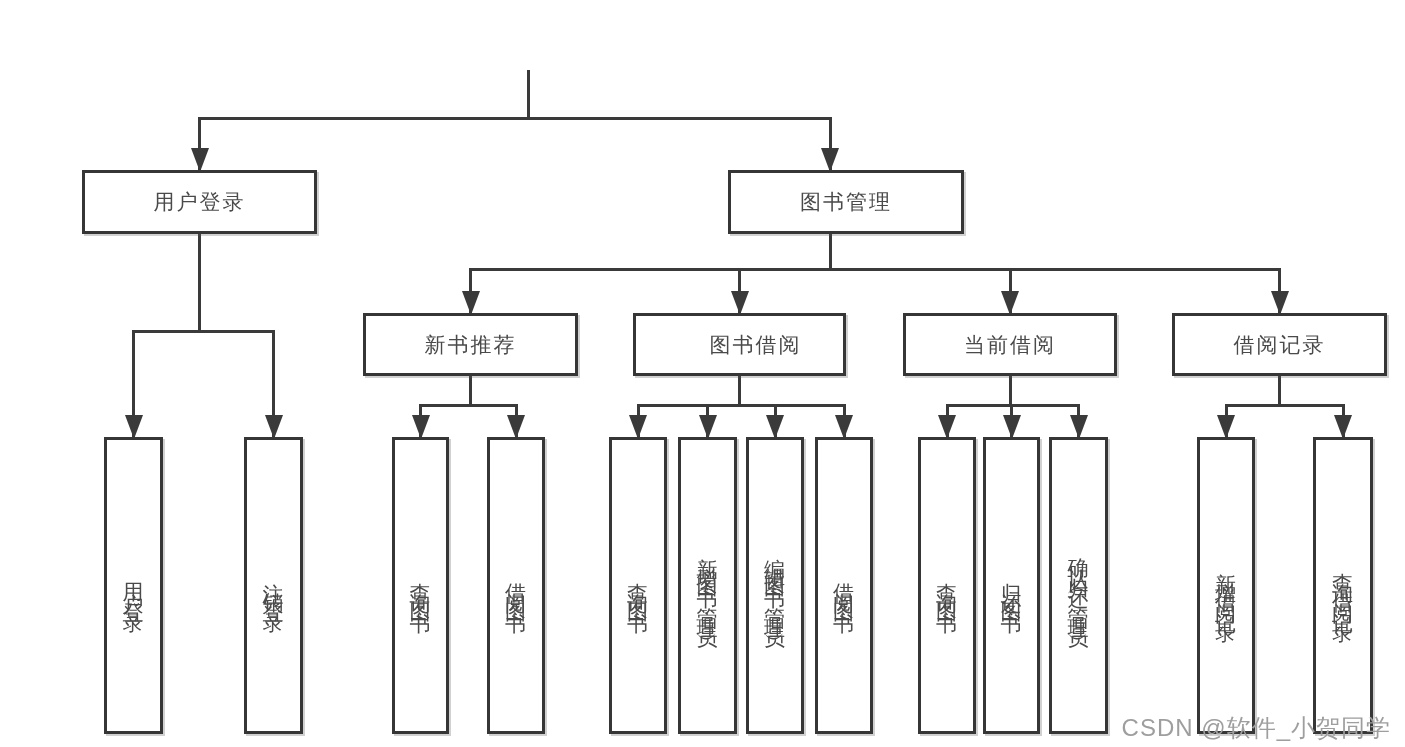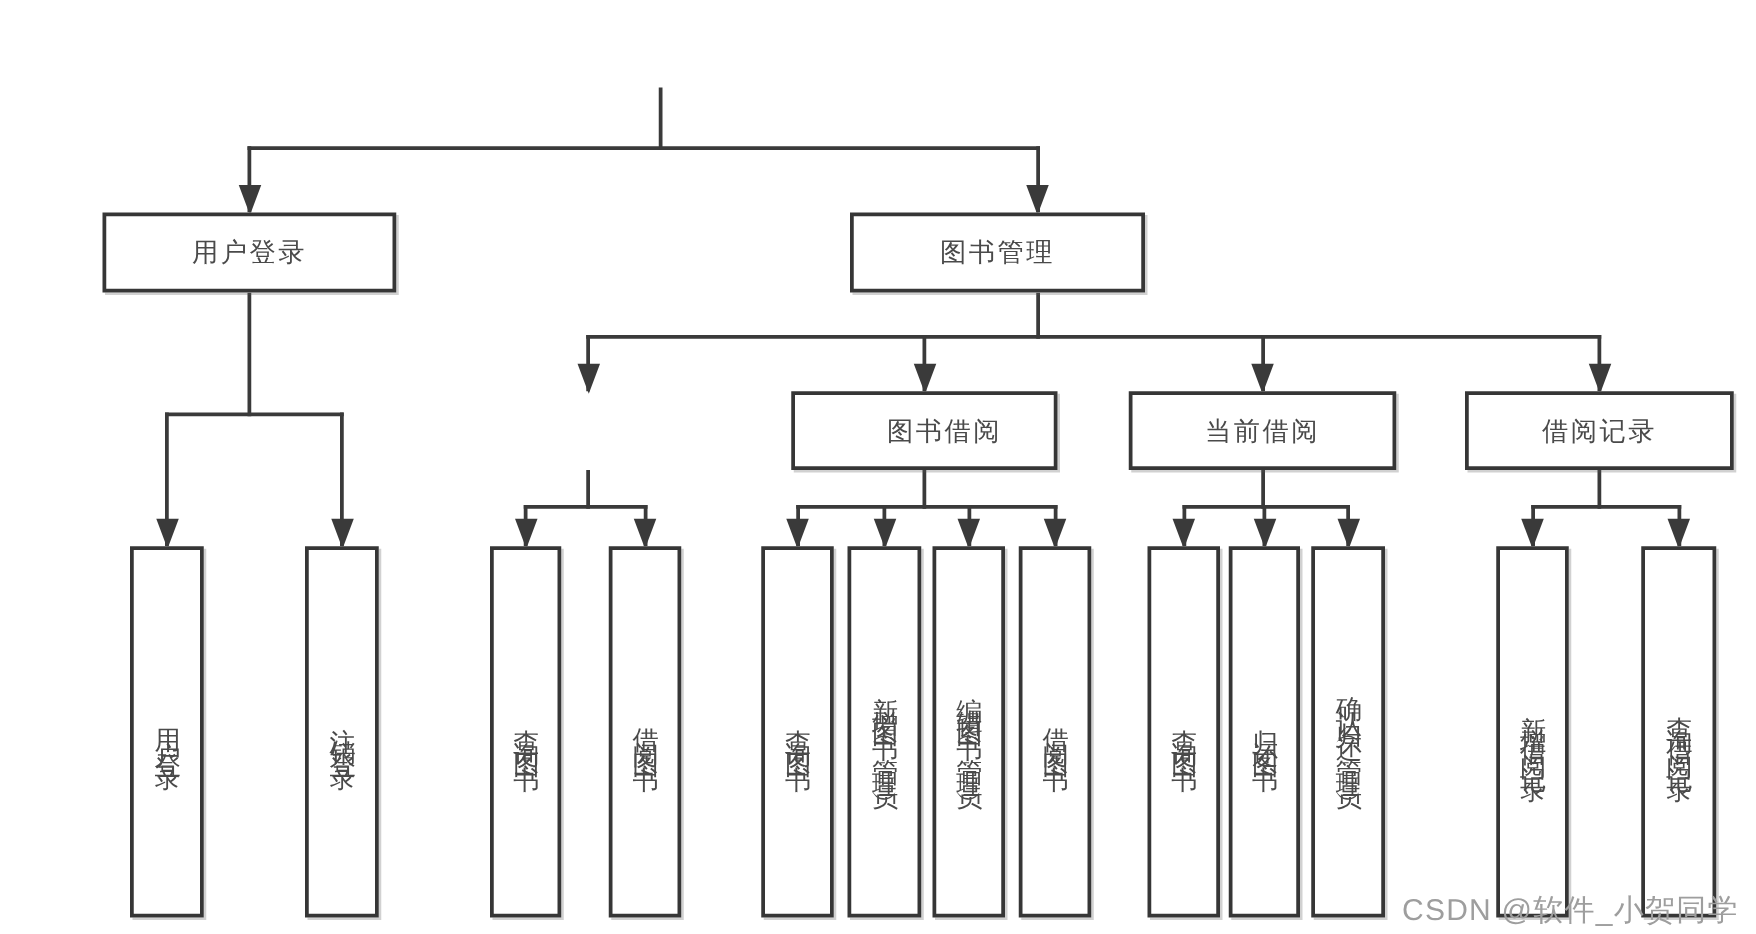--- a/index.html
+++ b/index.html
@@ -119,22 +119,25 @@
     <div class="arrowhead" style="left: 1069.5px; top: 415px;"></div>
     <div class="edge-line" style="left: 1278px; top: 376px; width: 3px; height: 31px;"></div>
     <div class="edge-line" style="left: 1224.5px; top: 404px; width: 120px; height: 3px;"></div>
     <div class="edge-line" style="left: 1224.5px; top: 404px; width: 3px; height: 33px;"></div>
     <div class="arrowhead" style="left: 1217px; top: 415px;"></div>
     <div class="edge-line" style="left: 1341.5px; top: 404px; width: 3px; height: 33px;"></div>
     <div class="arrowhead" style="left: 1334px; top: 415px;"></div>
     <div class="node" style="left: 82px; top: 170px; width: 235px; height: 64px;">
       <span class="label">用户登录</span>
     </div>
-    <div class="node" style="left: 680px; top: 170px; width: 236px; height: 64px;">
+    <div class="node" style="left: 728px; top: 170px; width: 236px; height: 64px;">
       <span class="label">图书管理</span>
+    </div>
+    <div class="node" style="left: 363px; top: 313px; width: 215px; height: 63px;">
+      <span class="label">新书推荐</span>
     </div>
     <div class="node" style="left: 633px; top: 313px; width: 213px; height: 63px; padding-left: 32px;">
       <span class="label">图书借阅</span>
     </div>
     <div class="node" style="left: 1172px; top: 313px; width: 215px; height: 63px;">
       <span class="label">借阅记录</span>
     </div>
     <div class="node" style="left: 903px; top: 313px; width: 214px; height: 63px;">
       <span class="label">当前借阅</span>
     </div>

